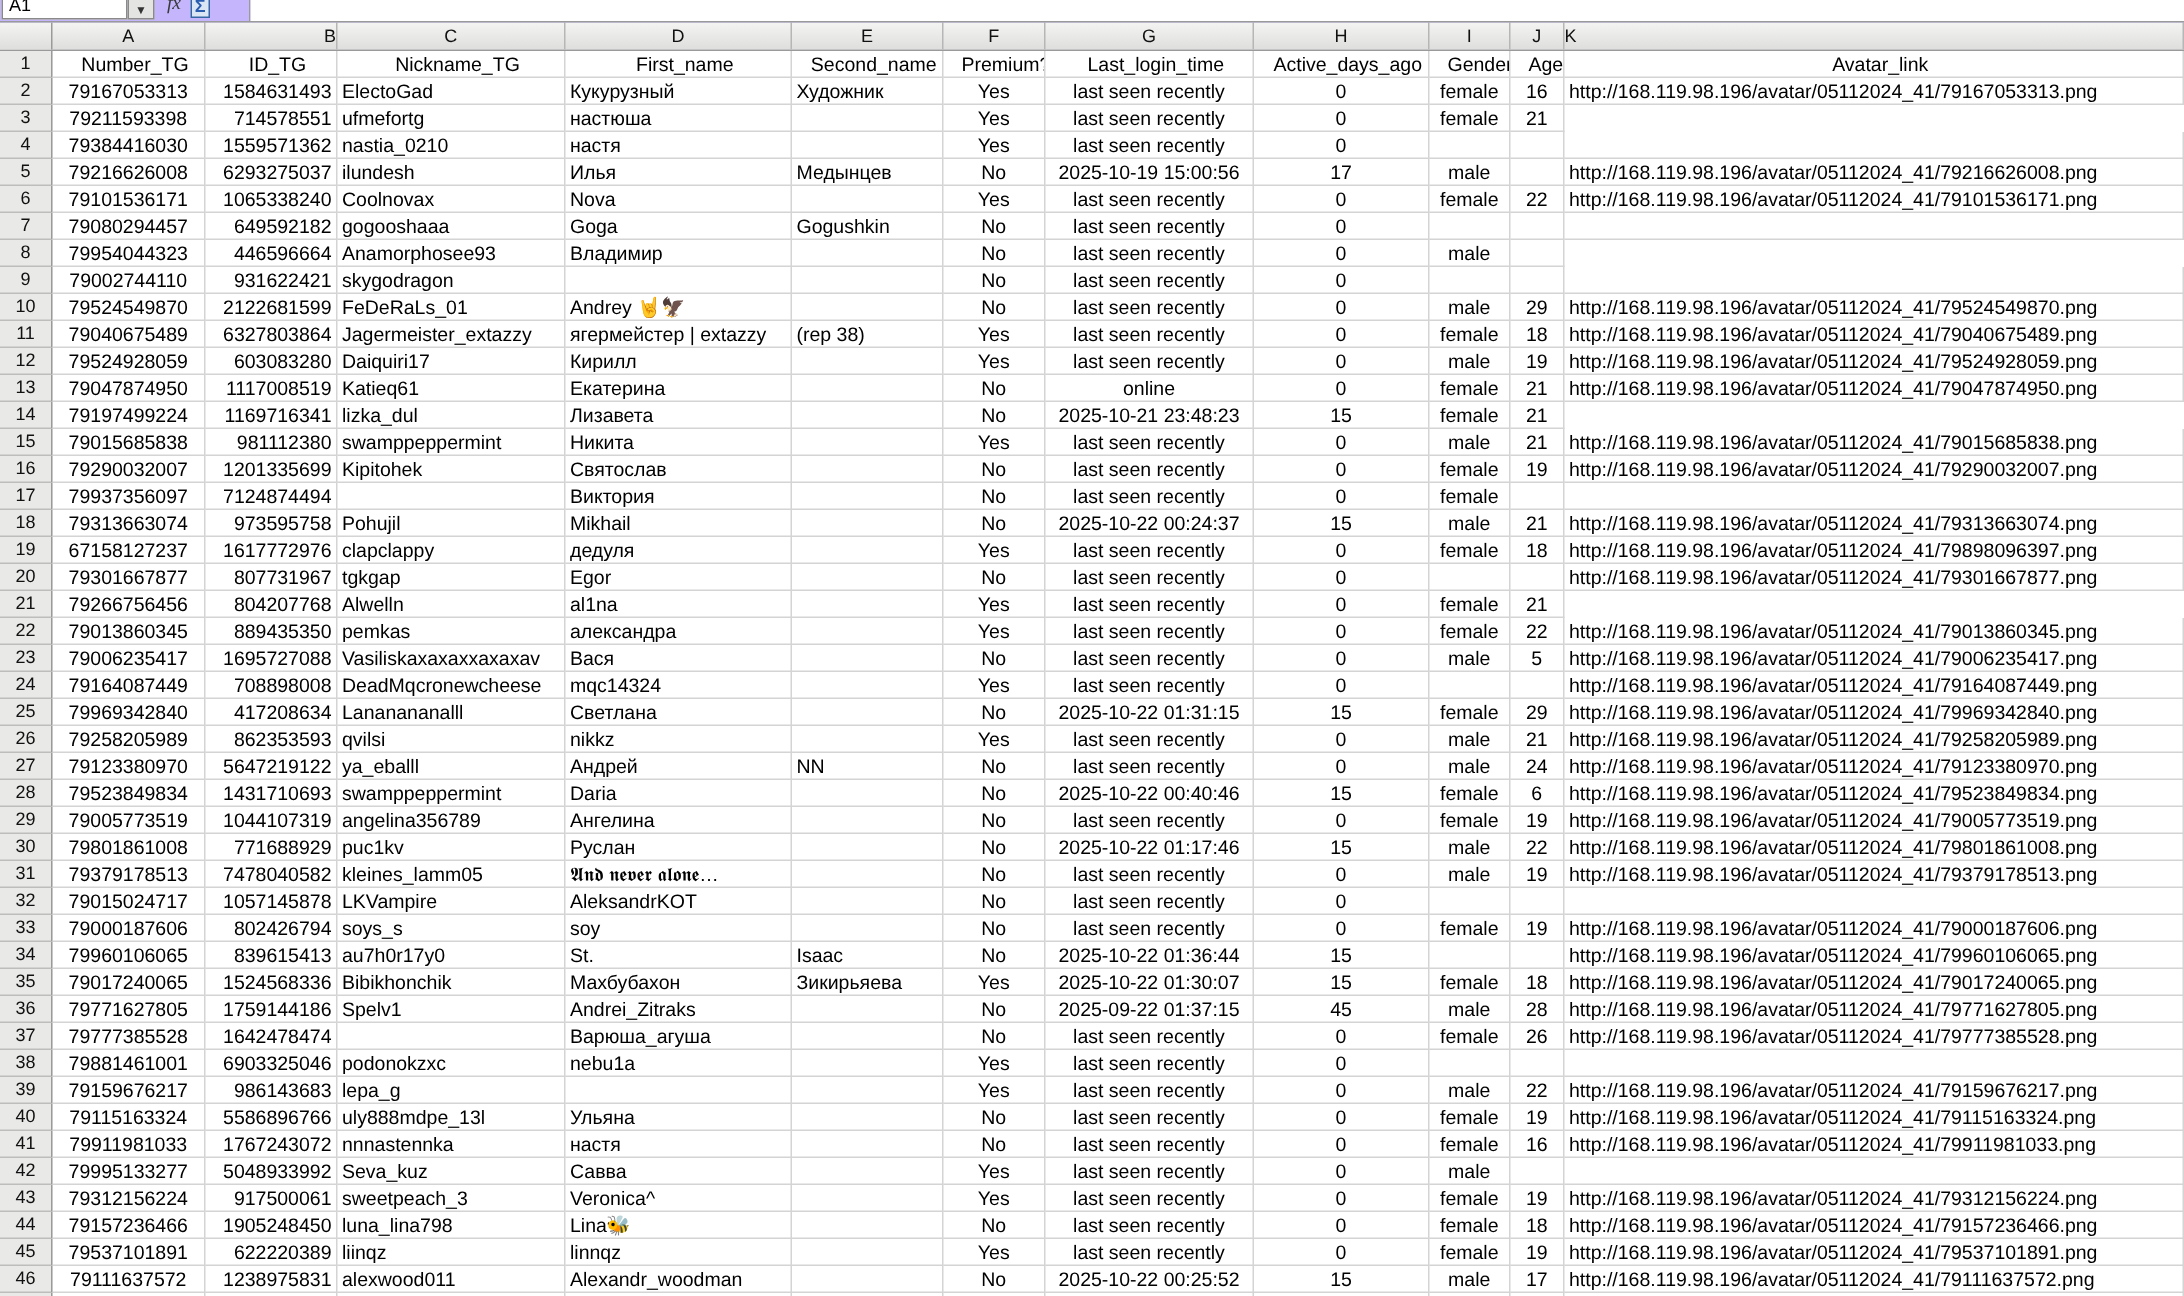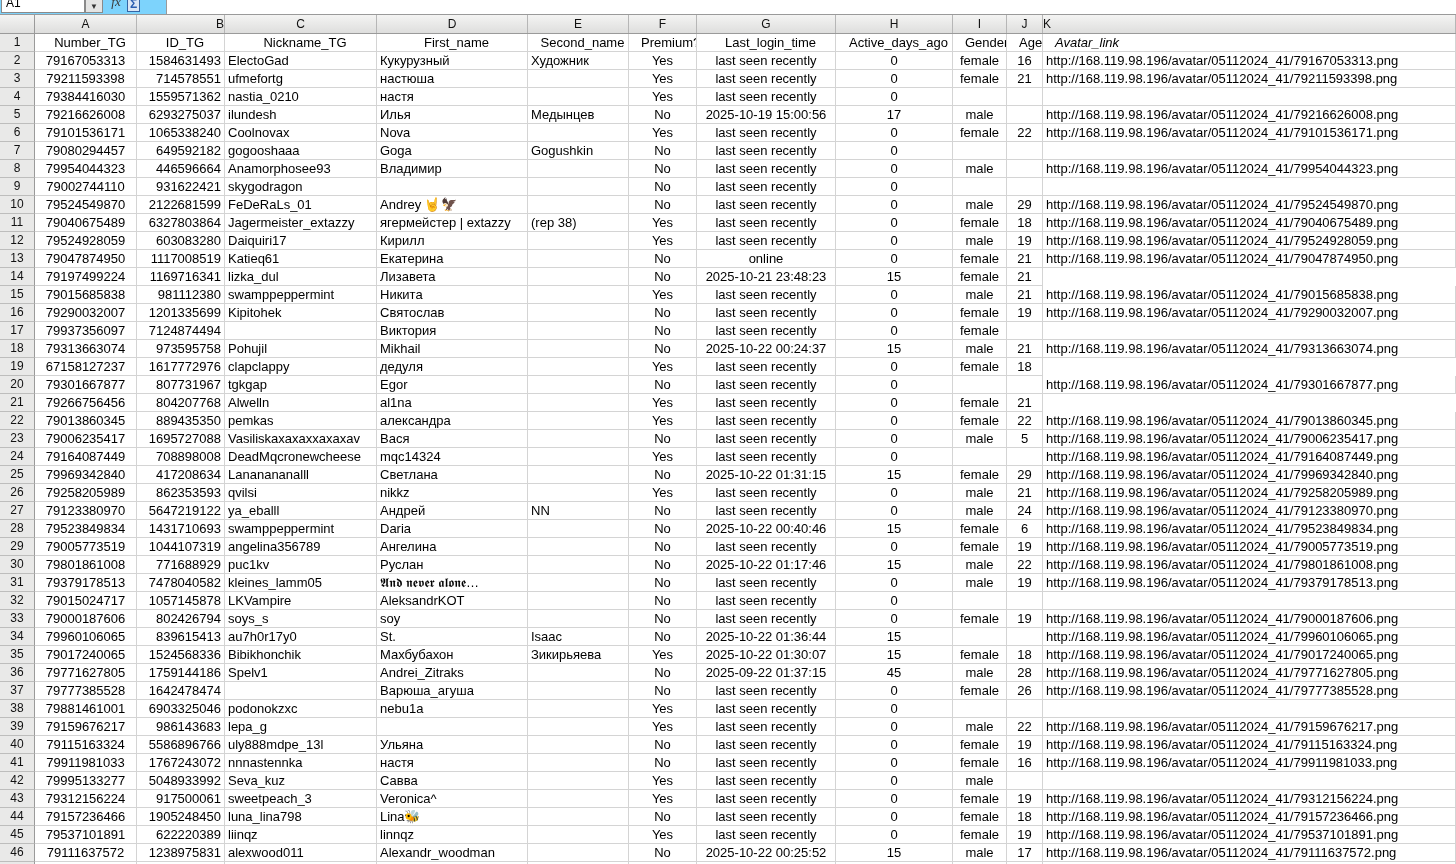--- a/index.html
+++ b/index.html
@@ -2,21 +2,21 @@
 <html><head>
 <meta charset="utf-8">
 <style>
   html,body{margin:0;padding:0;}
   body{
     width:1456px;height:864px;overflow:hidden;background:#fff;
     font-family:"Liberation Sans",sans-serif;font-size:13px;color:#000;
     position:relative;
   }
   
-  .topbar{height:14px;background:#7dd3fc;border-bottom:1px solid #9a9a9a;position:relative;overflow:hidden;}
+  .topbar{height:14px;background:#c4b5fd;border-bottom:1px solid #9a9a9a;position:relative;overflow:hidden;}
   .namebox{position:absolute;left:1px;top:-7px;width:84px;height:20px;background:#fff;
     border:1px solid #8a8a8a;font-size:12px;line-height:19px;padding-left:4px;box-sizing:border-box;overflow:hidden;}
   .nb-drop{position:absolute;left:85px;top:-7px;width:18px;height:20px;background:#e4e4e3;
     border:1px solid #8a8a8a;box-sizing:border-box;font-size:8px;color:#333;text-align:center;line-height:26px;}
   .fxbtn{position:absolute;left:108px;top:-8px;width:16px;height:20px;
     font:italic 13px "Liberation Serif",serif;color:#3a3a3a;line-height:20px;text-align:center;}
   .sumbtn{position:absolute;left:127px;top:-6px;width:13px;height:18px;
     color:#2a5db0;font-size:12px;line-height:18px;text-align:center;font-weight:bold;background:#dbe6f5;border:1px solid #3465a4;box-sizing:border-box;}
   .fsep{position:absolute;left:166px;top:0;width:1px;height:14px;background:#9a9a9a;}
   .finput{position:absolute;left:167px;right:0;top:-7px;height:21px;background:#fff;border-bottom:1px solid #bbb;}
@@ -39,21 +39,21 @@
   .c2{width:152px;}
   .c3{width:151px;}
   .c4{width:101px;}
   .c5{width:68px;text-align:center;}
   .c6{width:139px;text-align:center;}
   .c7{width:117px;text-align:center;}
   .c8{width:54px;text-align:center;}
   .c9{width:36px;text-align:center;}
   .c10{width:413px;text-align:left;}
   .hdrcell{text-align:center;padding-left:12px;}
-  .hdrcell.c10{text-align:left;font-style:italic;}
+  .hdrcell.c10{text-align:center;}
 </style>
 </head>
 <body>
 
 <div class="topbar">
   <div class="namebox">A1</div>
   <div class="nb-drop">▼</div>
   <div class="fxbtn">fx</div>
   <div class="sumbtn">Σ</div>
   <div class="fsep"></div>
@@ -109,21 +109,20 @@
       <div class="cell c0">79211593398</div>
       <div class="cell c1">714578551</div>
       <div class="cell c2">ufmefortg</div>
       <div class="cell c3">настюша</div>
       <div class="cell c4"></div>
       <div class="cell c5">Yes</div>
       <div class="cell c6">last seen recently</div>
       <div class="cell c7">0</div>
       <div class="cell c8">female</div>
       <div class="cell c9">21</div>
-      <div class="cell c10">http://168.119.98.196/avatar/05112024_41/79211593398.png</div>
     </div>
     <div class="r">
       <div class="rowhdr">4</div>
       <div class="cell c0">79384416030</div>
       <div class="cell c1">1559571362</div>
       <div class="cell c2">nastia_0210</div>
       <div class="cell c3">настя</div>
       <div class="cell c4"></div>
       <div class="cell c5">Yes</div>
       <div class="cell c6">last seen recently</div>
@@ -179,21 +178,20 @@
       <div class="cell c0">79954044323</div>
       <div class="cell c1">446596664</div>
       <div class="cell c2">Anamorphosee93</div>
       <div class="cell c3">Владимир</div>
       <div class="cell c4"></div>
       <div class="cell c5">No</div>
       <div class="cell c6">last seen recently</div>
       <div class="cell c7">0</div>
       <div class="cell c8">male</div>
       <div class="cell c9"></div>
-      <div class="cell c10">http://168.119.98.196/avatar/05112024_41/79954044323.png</div>
     </div>
     <div class="r">
       <div class="rowhdr">9</div>
       <div class="cell c0">79002744110</div>
       <div class="cell c1">931622421</div>
       <div class="cell c2">skygodragon</div>
       <div class="cell c3"></div>
       <div class="cell c4"></div>
       <div class="cell c5">No</div>
       <div class="cell c6">last seen recently</div>
@@ -332,20 +330,21 @@
       <div class="cell c0">67158127237</div>
       <div class="cell c1">1617772976</div>
       <div class="cell c2">clapclappy</div>
       <div class="cell c3">дедуля</div>
       <div class="cell c4"></div>
       <div class="cell c5">Yes</div>
       <div class="cell c6">last seen recently</div>
       <div class="cell c7">0</div>
       <div class="cell c8">female</div>
       <div class="cell c9">18</div>
+      <div class="cell c10">http://168.119.98.196/avatar/05112024_41/79898096397.png</div>
     </div>
     <div class="r">
       <div class="rowhdr">20</div>
       <div class="cell c0">79301667877</div>
       <div class="cell c1">807731967</div>
       <div class="cell c2">tgkgap</div>
       <div class="cell c3">Egor</div>
       <div class="cell c4"></div>
       <div class="cell c5">No</div>
       <div class="cell c6">last seen recently</div>

